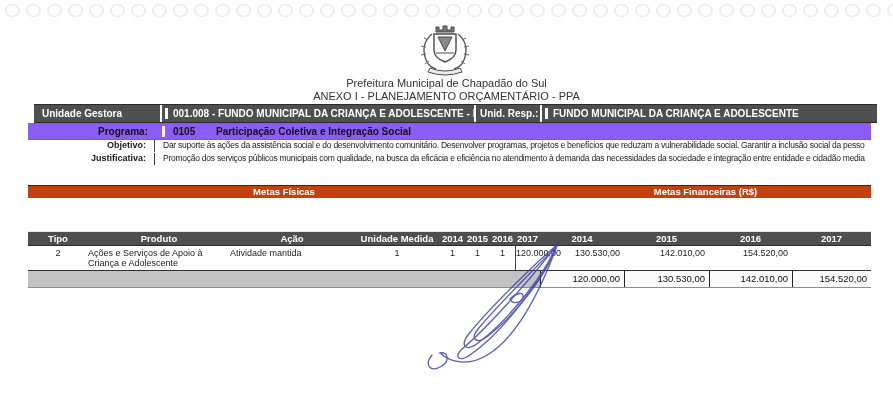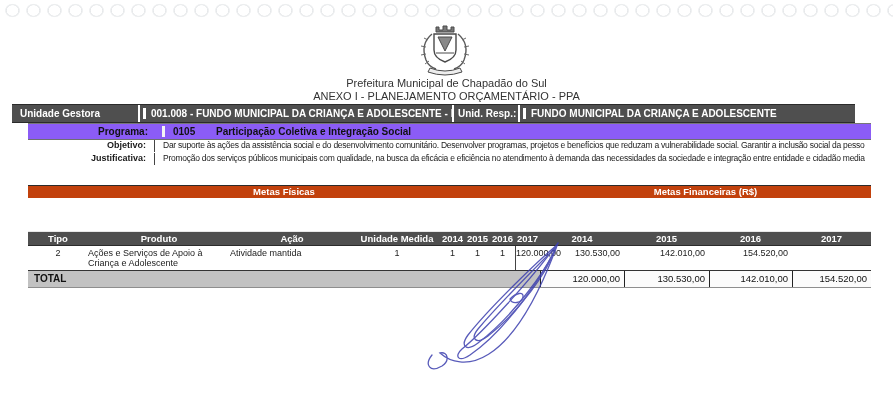--- a/index.html
+++ b/index.html
@@ -12,21 +12,21 @@
     position:absolute;top:0;left:0;width:893px;height:19px;
     background-image:radial-gradient(closest-side,rgba(0,0,0,0) 52%,rgba(175,182,188,.30) 58%,rgba(175,182,188,.18) 68%,rgba(0,0,0,0) 74%);
     background-size:21px 19px;background-position:2px 1px;
   }
   .crest{position:absolute;left:416px;top:20px;width:58px;height:56px;}
   .org-name{position:absolute;left:0;top:77px;width:893px;text-align:center;font-size:11px;color:#333;}
   .doc-title{position:absolute;left:0;top:90px;width:893px;text-align:center;font-size:11px;color:#333;}
 
   
   .band1{
-    position:absolute;left:12px;top:104px;width:843px;height:17px;
+    position:absolute;left:34px;top:104px;width:843px;height:17px;
     background:#4f4f4f;border-top:1px solid #2b2b2b;border-bottom:1px solid #2b2b2b;
     display:grid;grid-template-columns:126px 314px 66px 1fr;align-items:center;
     color:#fff;font-weight:bold;font-size:10px;white-space:nowrap;
   }
   .band1 .cell{display:flex;align-items:center;height:100%;overflow:hidden;}
   .tick{display:inline-block;width:3px;height:11px;background:#fff;margin:0 5px 0 3px;flex:0 0 auto;}
   .gap{border-left:2px solid #fff;}
 
   
   .band2{
@@ -174,21 +174,20 @@
       <div class="c-center">1</div>
       <div class="c-center">1</div>
       <div class="c-center">1</div>
       <div class="c-right fin-first">120.000,00</div>
       <div class="c-right">130.530,00</div>
       <div class="c-right">142.010,00</div>
       <div class="c-right">154.520,00</div>
     </div>
 
     <div class="grid trow">
-      <div class="tlabel">TOTAL</div>
       <div style="grid-column:5 / span 4;"></div>
       <div class="tbox">120.000,00</div>
       <div class="tbox">130.530,00</div>
       <div class="tbox">142.010,00</div>
       <div class="tbox">154.520,00</div>
     </div>
   </div>
 
   <svg class="signature" viewBox="0 0 158 142">
     <g fill="none" stroke="#3c3fae" stroke-width="1.3" stroke-linecap="round" opacity="0.85">

